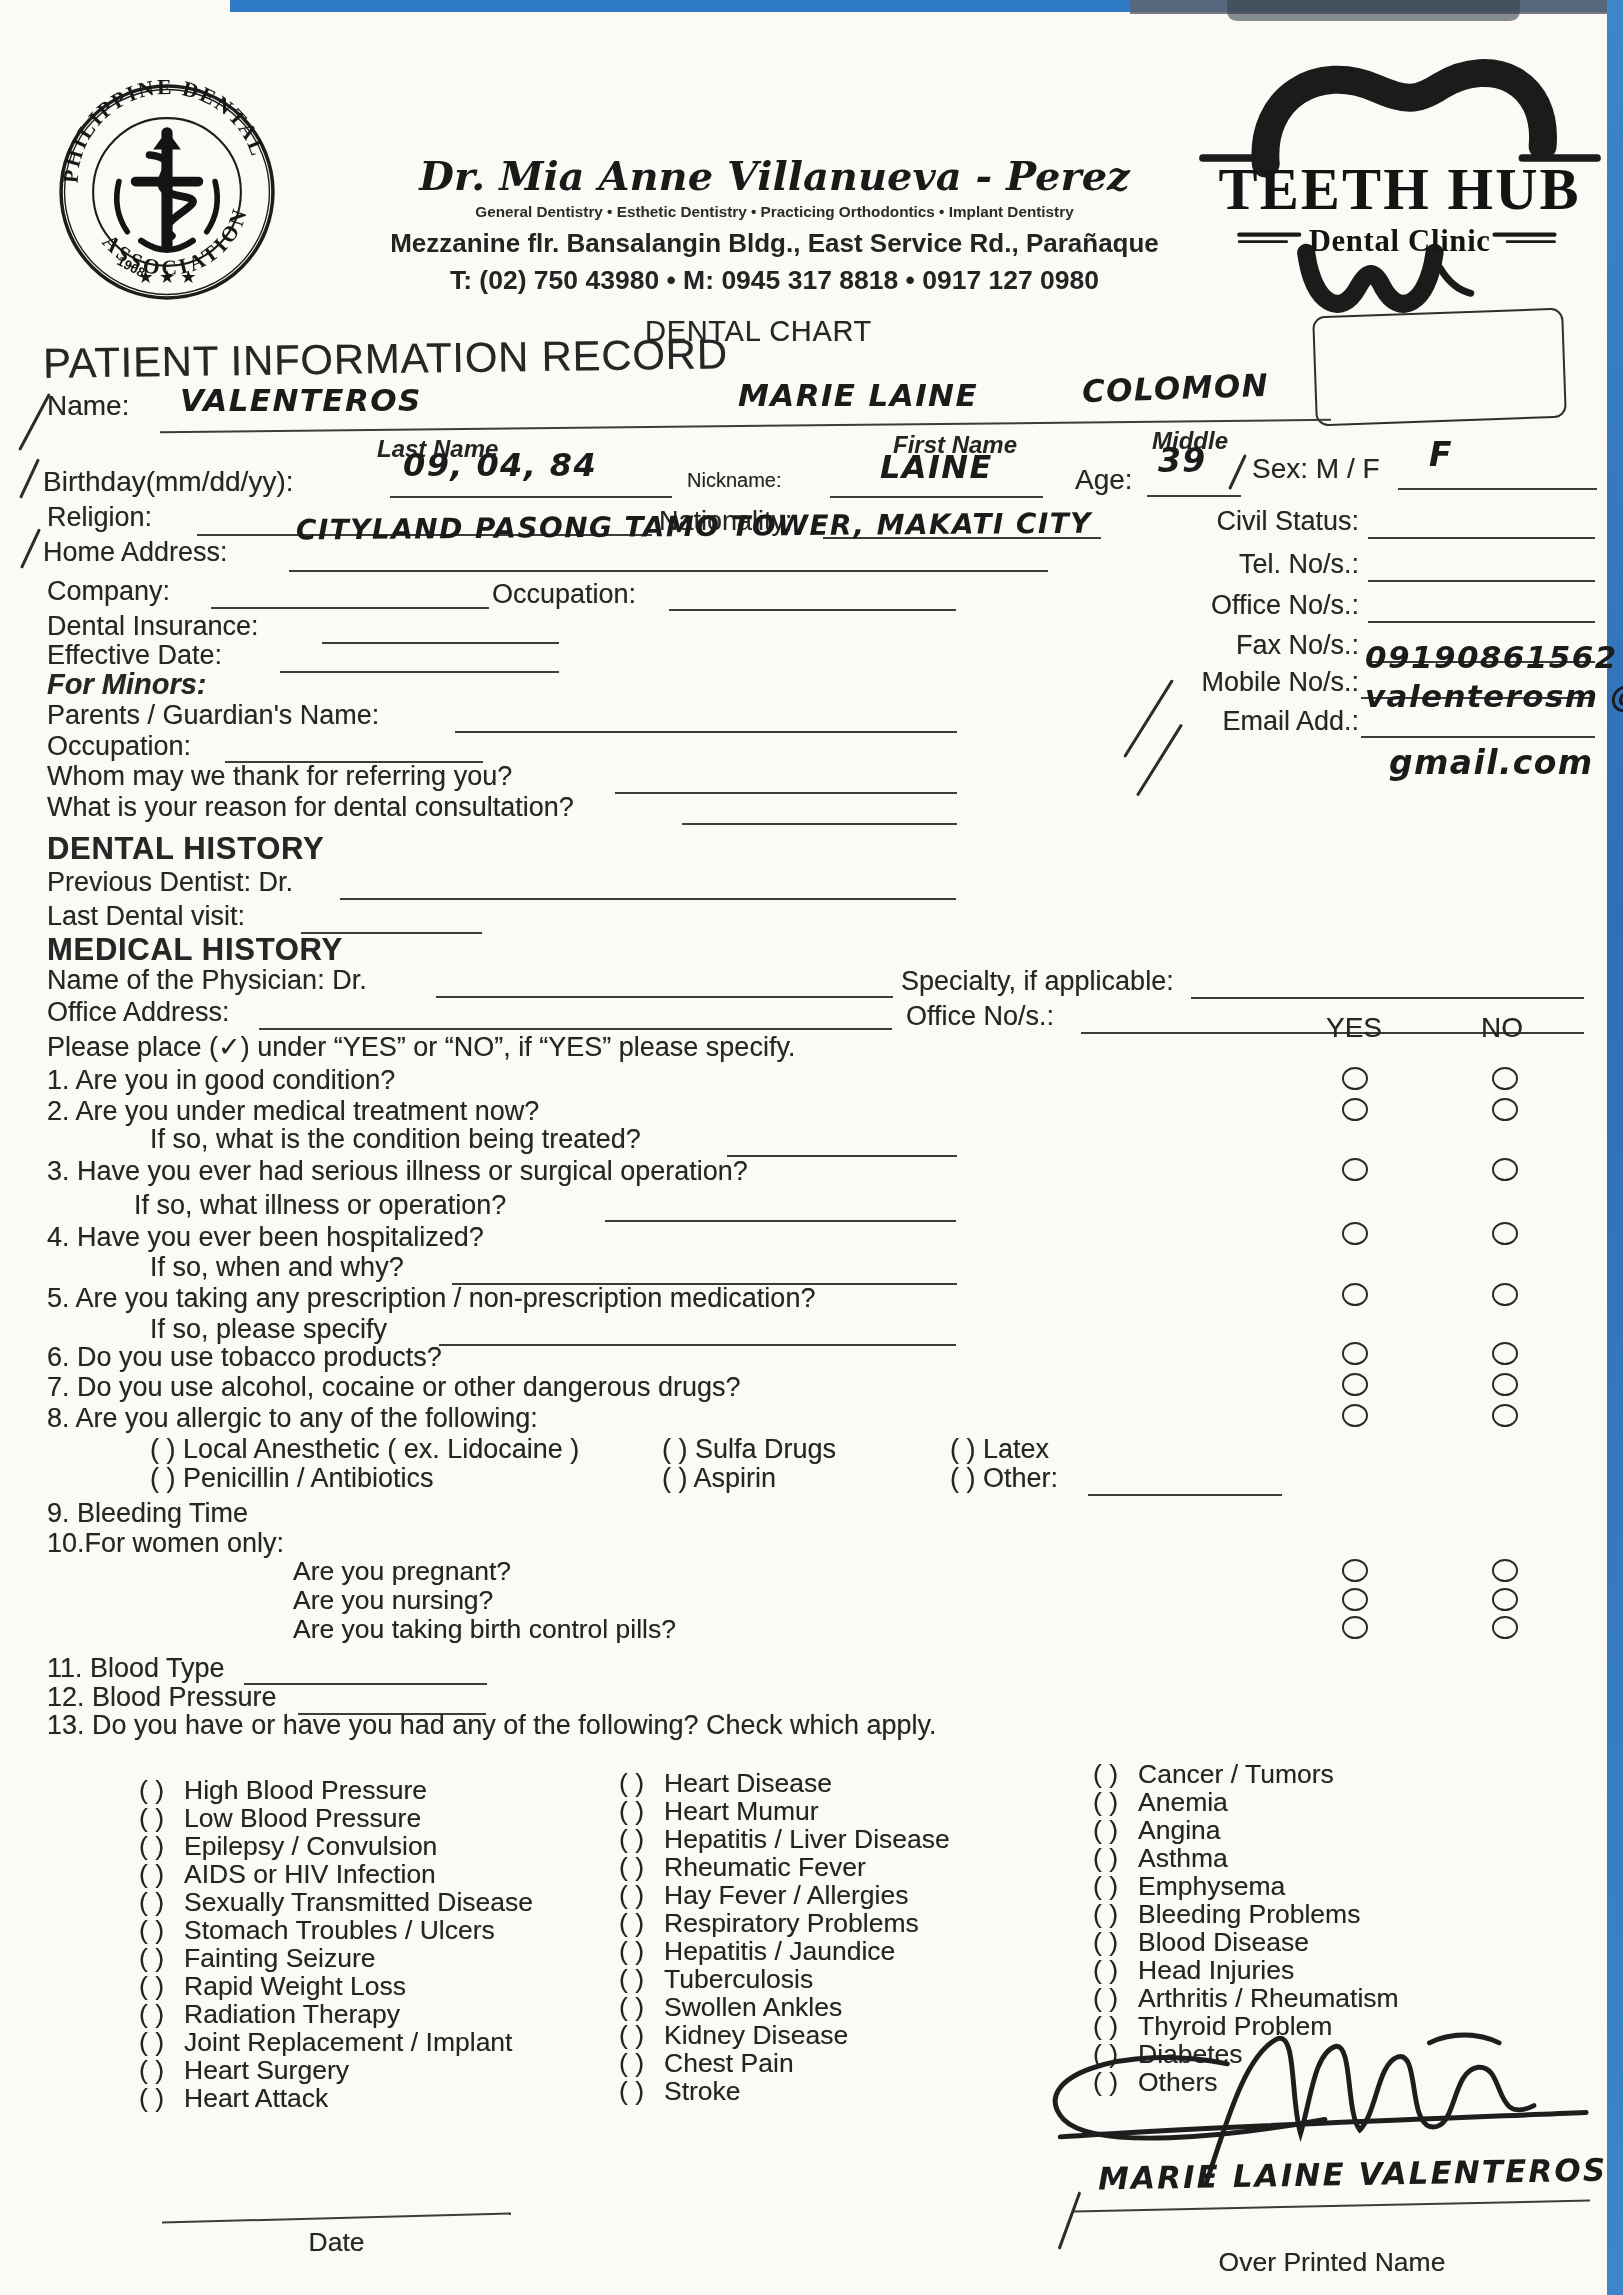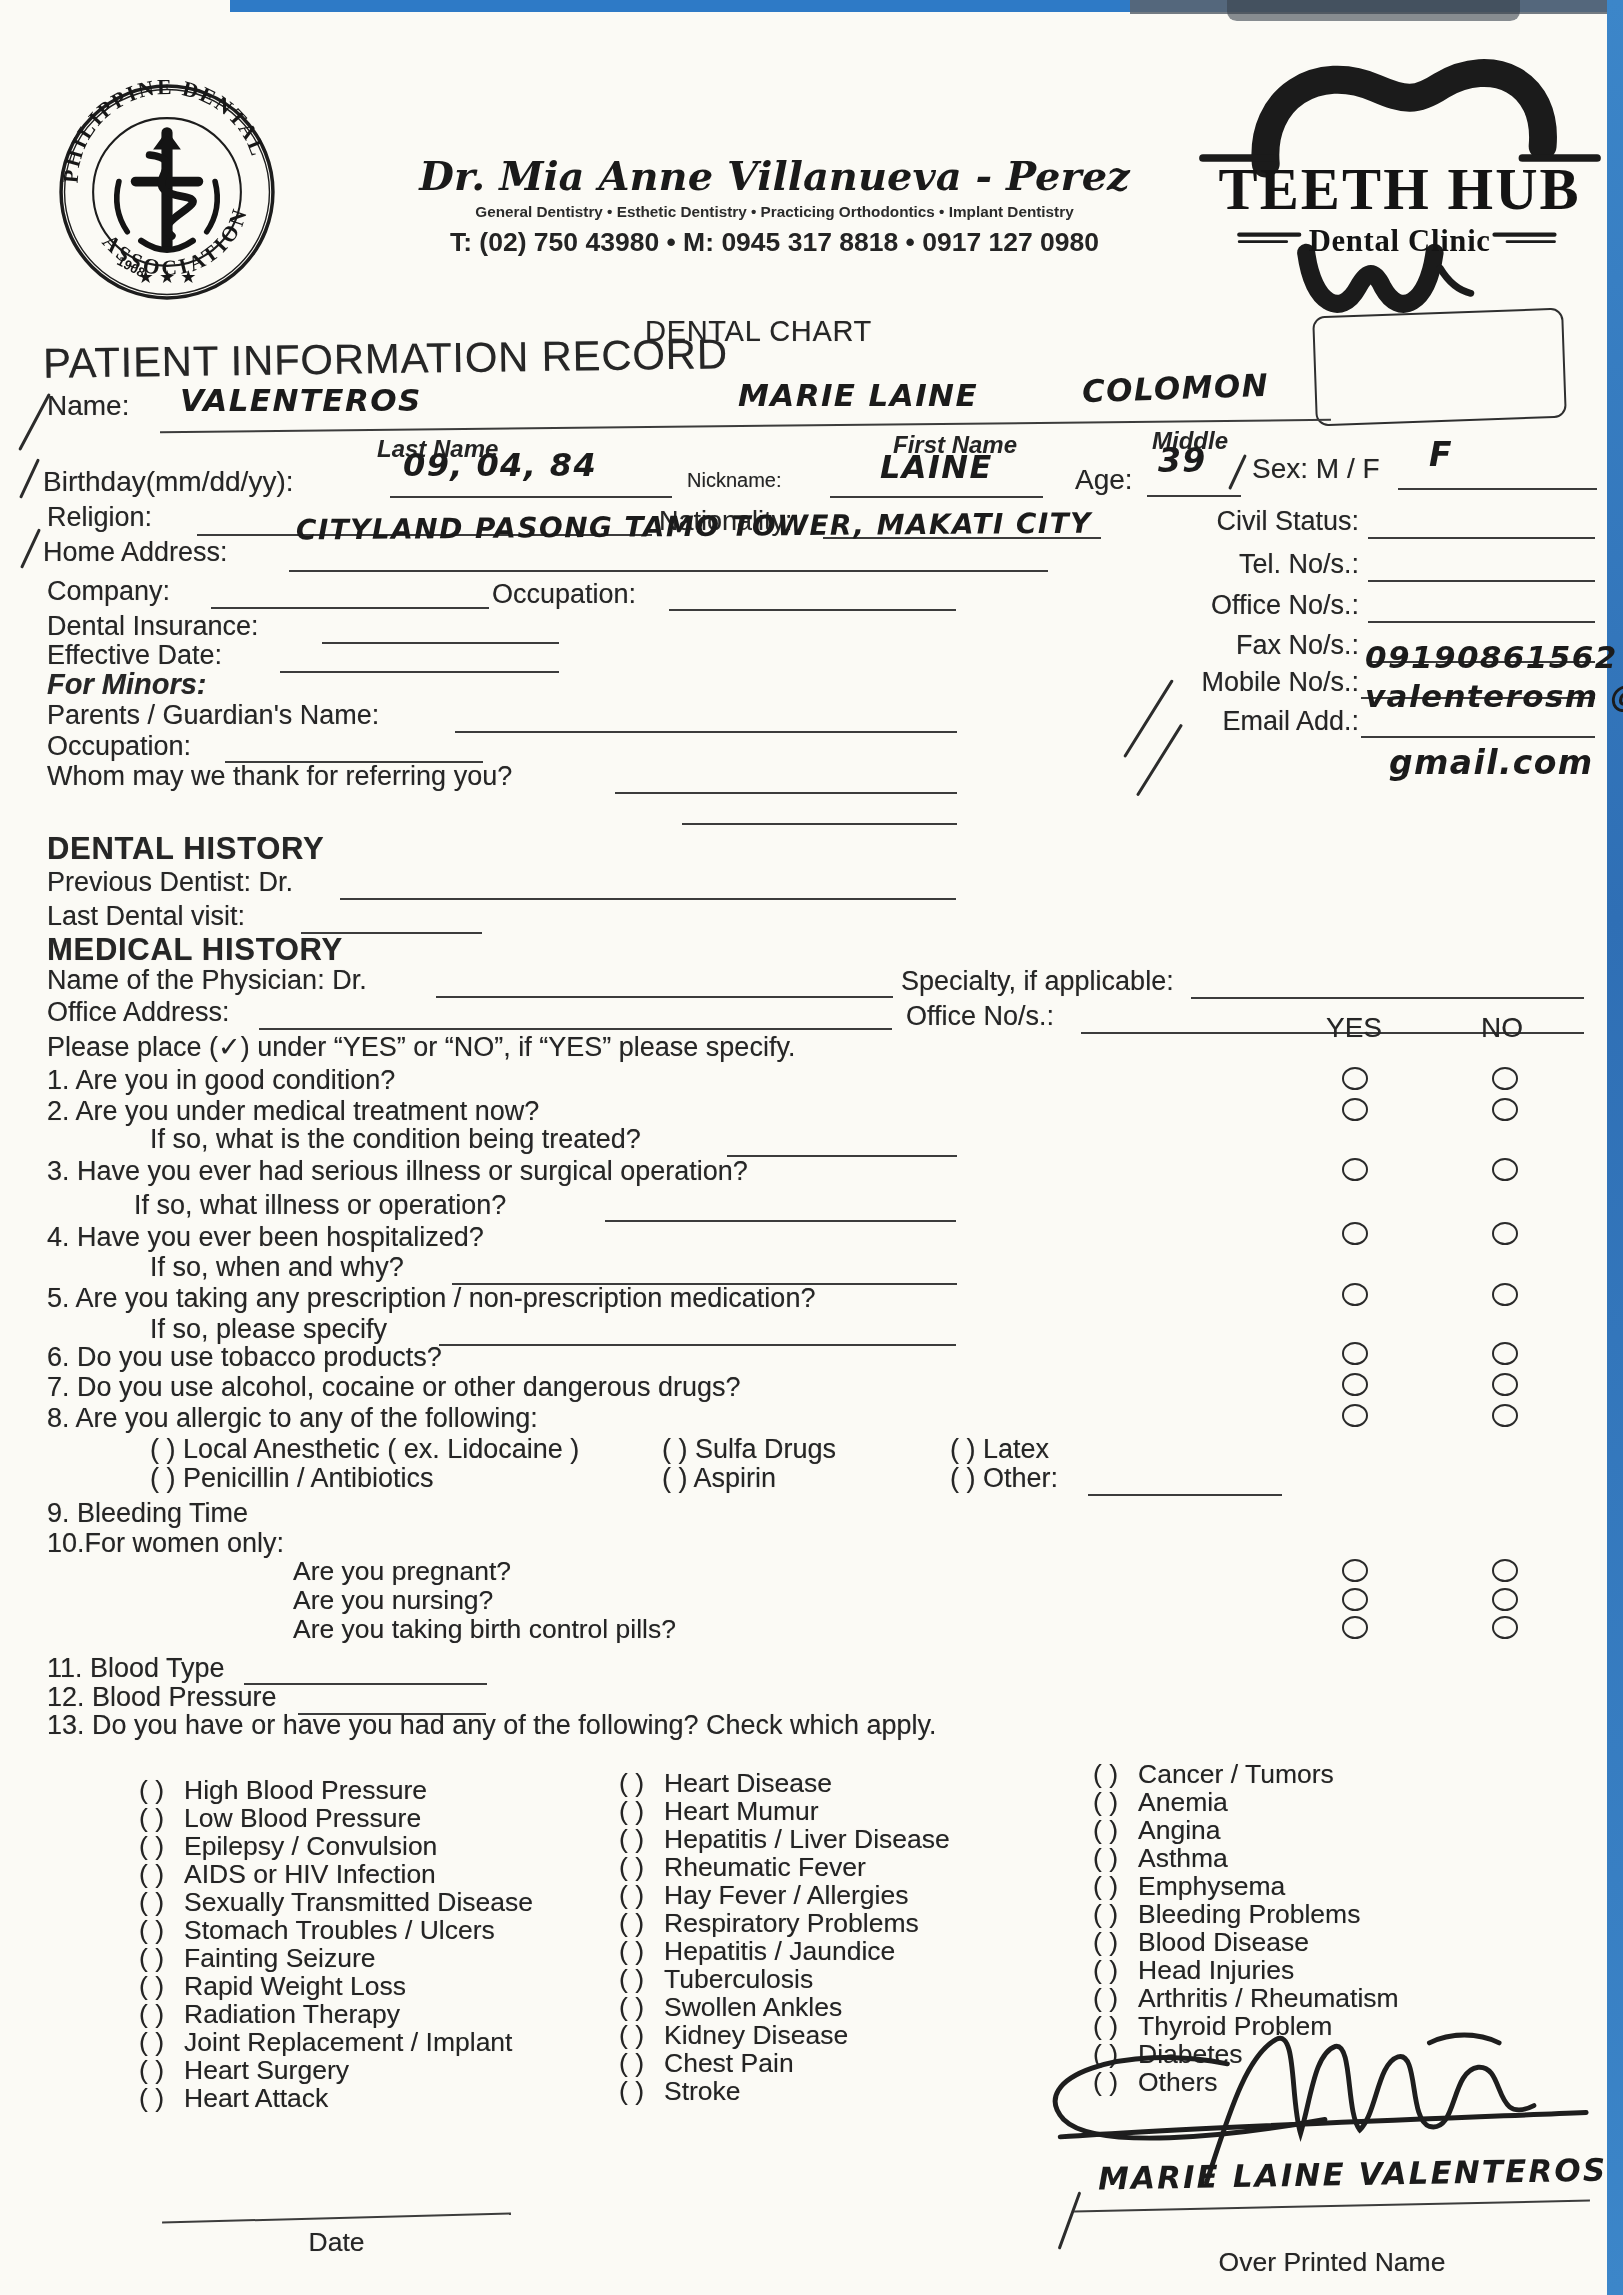--- a/index.html
+++ b/index.html
@@ -57,20 +57,21 @@
       <path d="M140 112 C 205 120, 112 160, 190 172 C 235 180, 140 205, 172 228" stroke-width="11"></path>
       <path d="M128 235 q 37 26 74 0" stroke-width="9"></path>
       <path d="M96 150 q -10 40 12 72" stroke-width="8"></path>
       <path d="M234 150 q 10 40 -12 72" stroke-width="8"></path>
     </g>
   </svg>
 
   <div class="abs" style="left:363px;top:152px;width:823px">
     <div class="center scriptname" style="font-size:40px;color:#1a1a1a">Dr. Mia Anne Villanueva - Perez</div>
     <div class="center" style="font-size:15.3px;font-weight:bold;margin-top:4.2px;color:#2b2b2b">General Dentistry • Esthetic Dentistry • Practicing Orthodontics • Implant Dentistry</div>
+    <div class="center" style="font-size:26px;font-weight:bold;margin-top:7px">Mezzanine flr. Bansalangin Bldg., East Service Rd., Parañaque</div>
     <div class="center" style="font-size:26.5px;font-weight:bold;margin-top:5.6px">T: (02) 750 43980 • M: 0945 317 8818 • 0917 127 0980</div>
   </div>
 
   <svg class="abs" style="left:1196px;top:38px" width="408" height="279" viewBox="0 0 585 400">
     <g stroke="#1b1b1b" fill="none" stroke-linecap="round">
       <path d="M100 180 C 92 85, 175 35, 258 72 C 300 90, 315 92, 352 68 C 425 25, 505 62, 497 155" stroke-width="40"></path>
       <path d="M10 172 H 112" stroke-width="11"></path>
       <path d="M468 172 H 575" stroke-width="11"></path>
       <path d="M62 282 H 148" stroke-width="6"></path>
       <path d="M62 292 H 130" stroke-width="4"></path>
@@ -152,20 +153,21 @@
   <div class="hw" style="left:1365px;top:678px;font-size:31px;text-transform:none">valenterosm @</div>
   <div class="ln" style="left:1361px;top:736px;width:234px"></div>
   <div class="hw" style="left:1389px;top:743px;font-size:33px">gmail.com</div>
 
   <div class="lbl" style="left:47px;top:700px">Parents / Guardian's Name:</div>
   <div class="ln" style="left:455px;top:731px;width:502px"></div>
   <div class="lbl" style="left:47px;top:731px">Occupation:</div>
   <div class="ln" style="left:225px;top:761px;width:258px"></div>
   <div class="lbl" style="left:47px;top:761px">Whom may we thank for referring you?</div>
   <div class="ln" style="left:615px;top:792px;width:342px"></div>
+  <div class="lbl" style="left:47px;top:792px">What is your reason for dental consultation?</div>
   <div class="ln" style="left:682px;top:823px;width:275px"></div>
 
   <div class="lbl sec" style="left:47px;top:831px">DENTAL HISTORY</div>
   <div class="lbl" style="left:47px;top:867px">Previous Dentist: Dr.</div>
   <div class="ln" style="left:340px;top:898px;width:616px"></div>
   <div class="lbl" style="left:47px;top:901px">Last Dental visit:</div>
   <div class="ln" style="left:301px;top:932px;width:181px"></div>
 
   <div class="lbl sec" style="left:47px;top:932px">MEDICAL HISTORY</div>
   <div class="lbl" style="left:47px;top:965px">Name of the Physician: Dr.</div>

